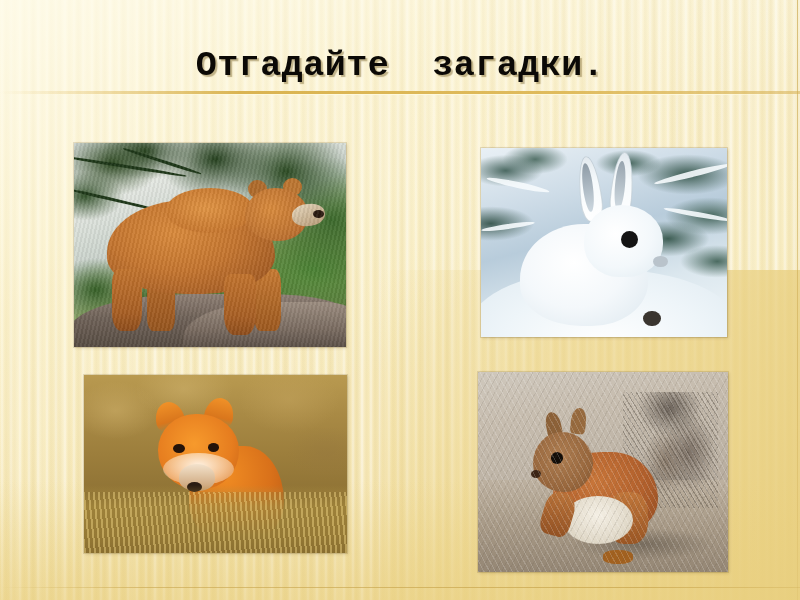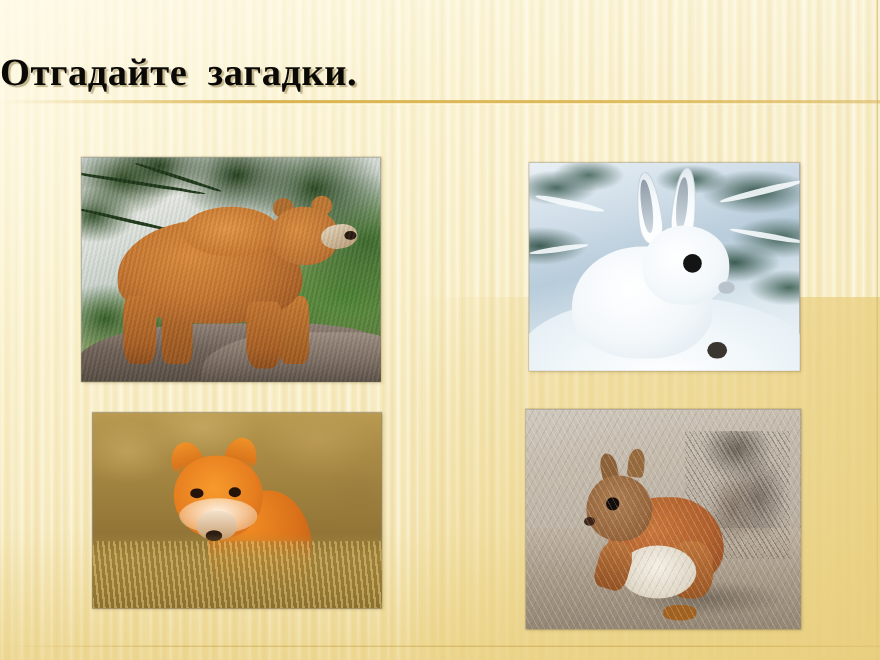--- a/index.html
+++ b/index.html
@@ -60,21 +60,22 @@
   }
   .bg-rightline{
     position:absolute;top:0;bottom:0;right:2px;width:1px;
     background:linear-gradient(180deg, rgba(200,165,75,.65) 0%, rgba(200,165,75,.45) 60%, rgba(200,165,75,.15) 100%);
   }
 
   
   #title-block{position:absolute;left:0;right:0;top:46px;height:56px;}
   #page-title{
     position:absolute;left:0;right:0;top:0;
-    font-family:Liberation Serif, serif;
+    text-align:center;
+    font-family:Liberation Mono, monospace;
     font-weight:bold;
     font-size:35px;
     letter-spacing:.5px;
     color:#0b0906;
     text-shadow:2px 2px 1px rgba(120,98,40,.45);
     white-space:pre;
   }
   #title-rule{
     position:absolute;left:0;right:0;top:45px;height:3px;
     background:linear-gradient(90deg,

